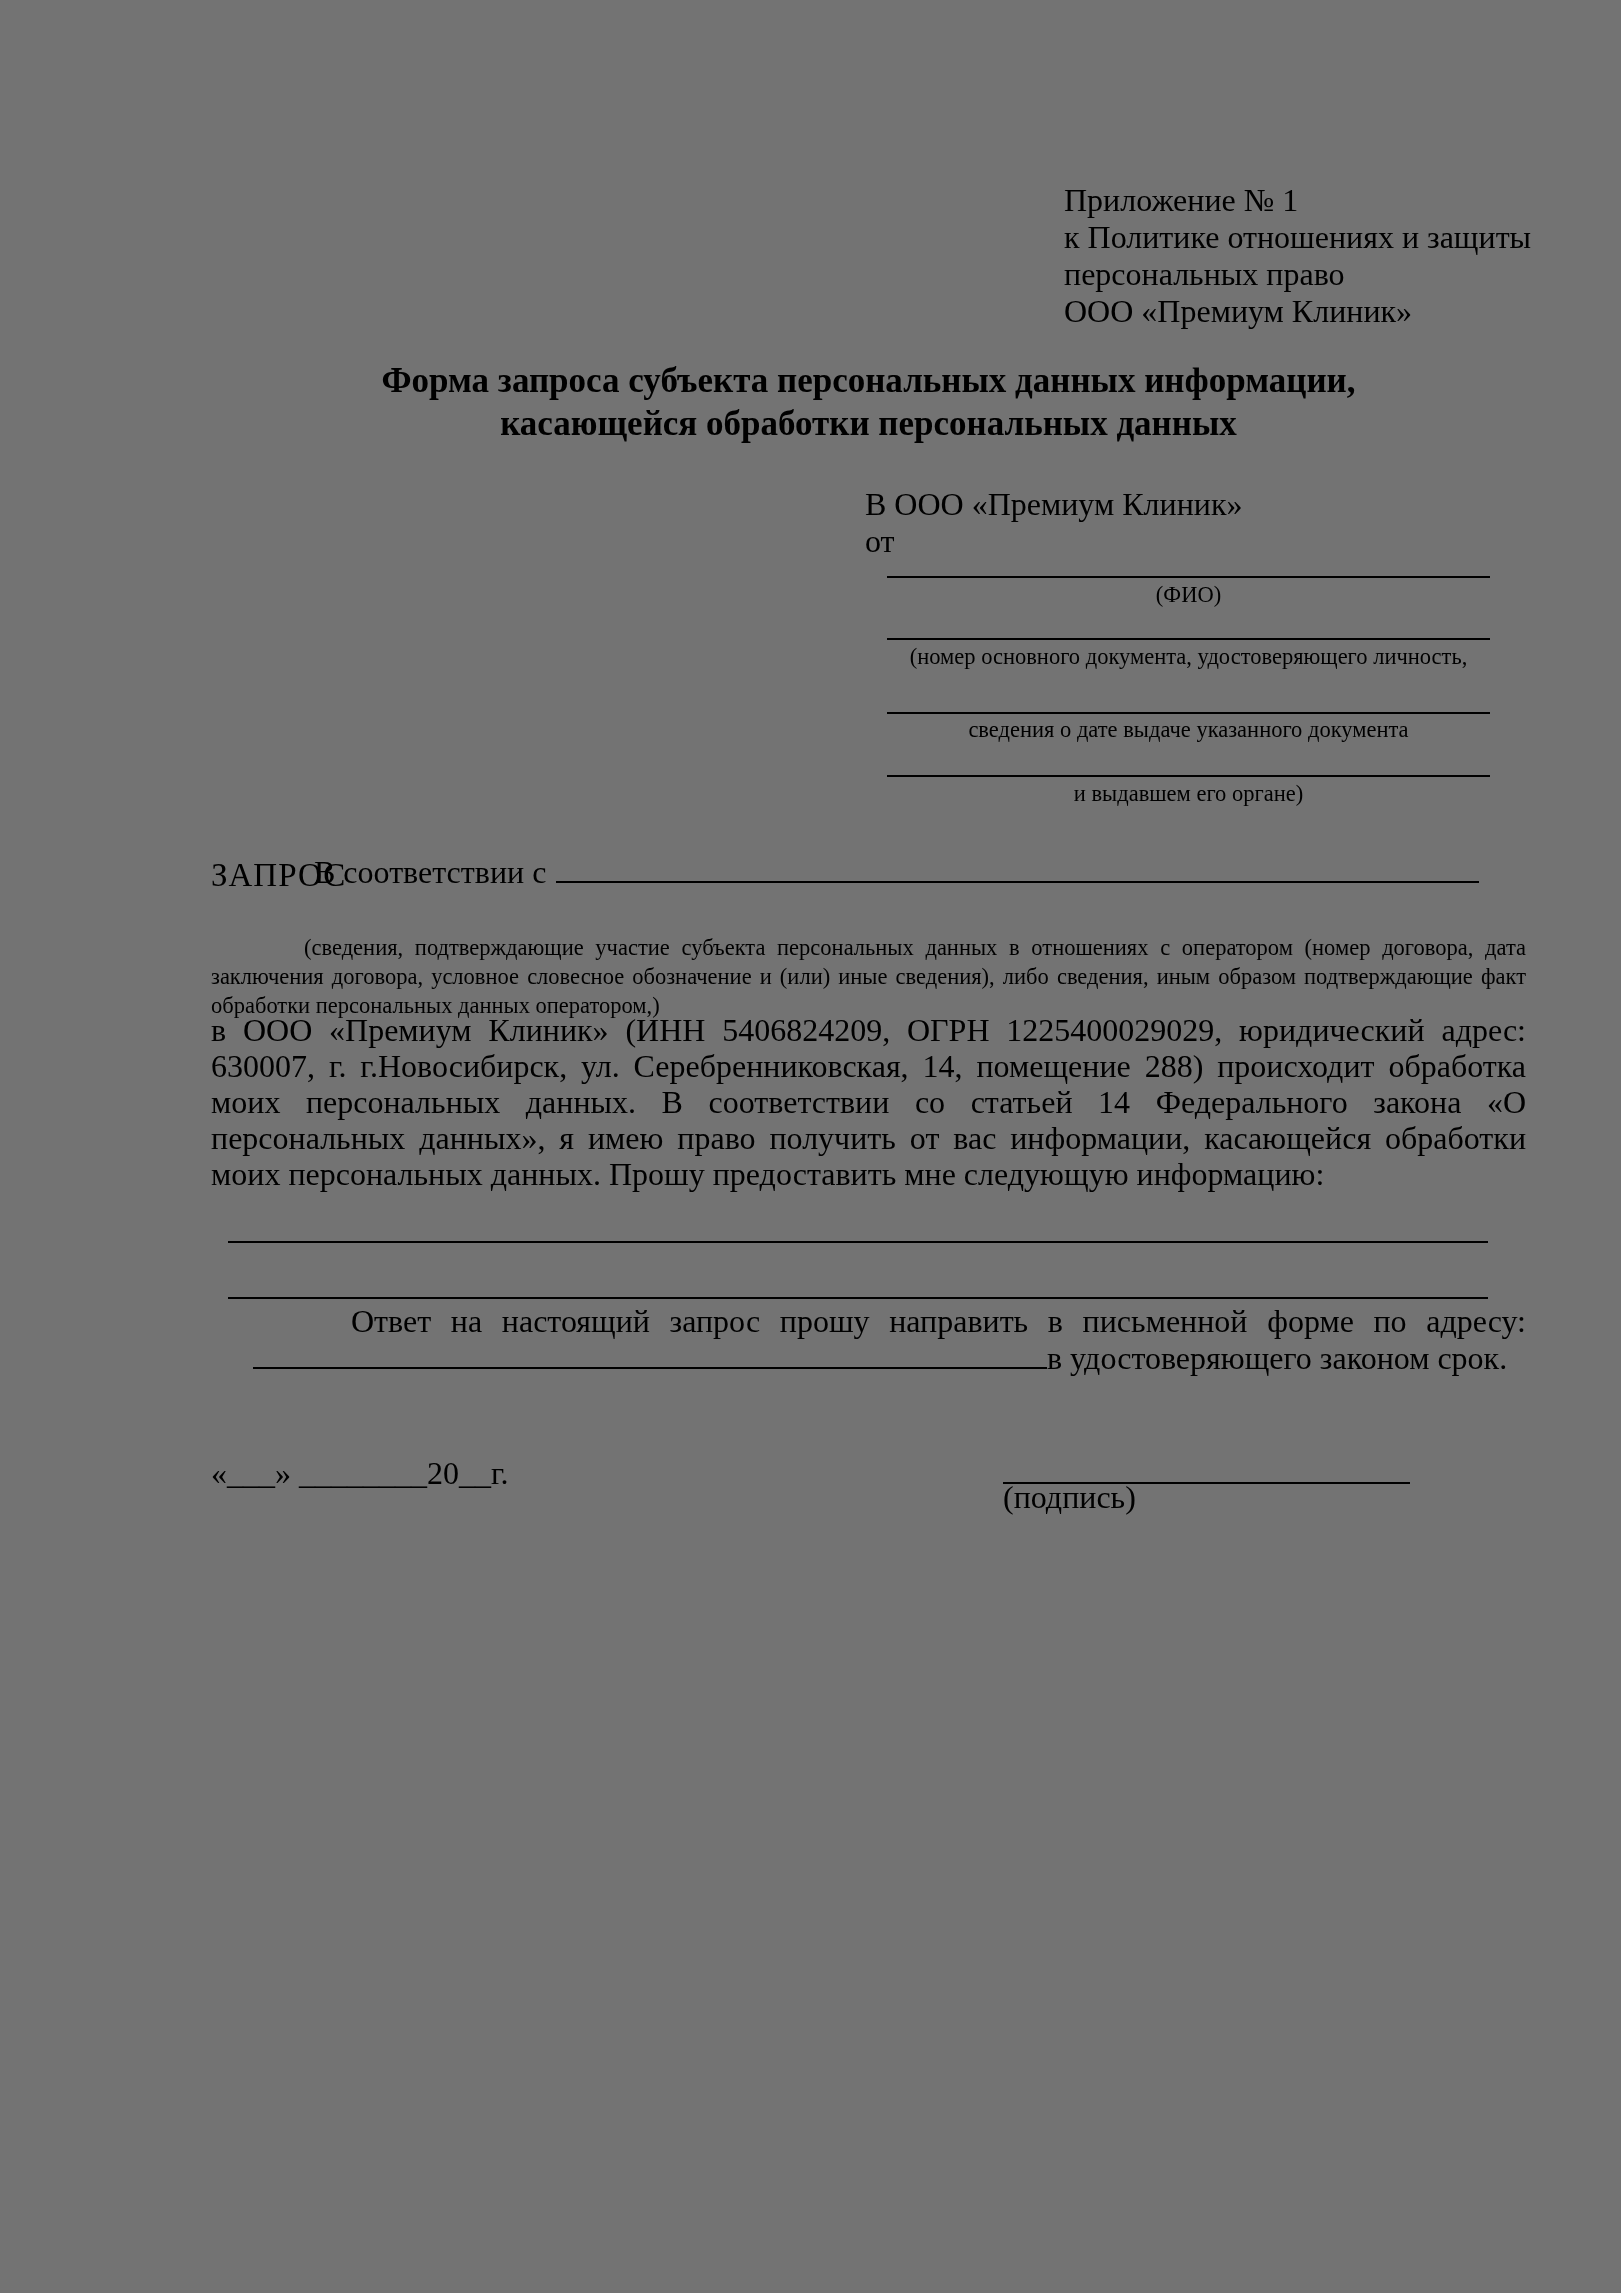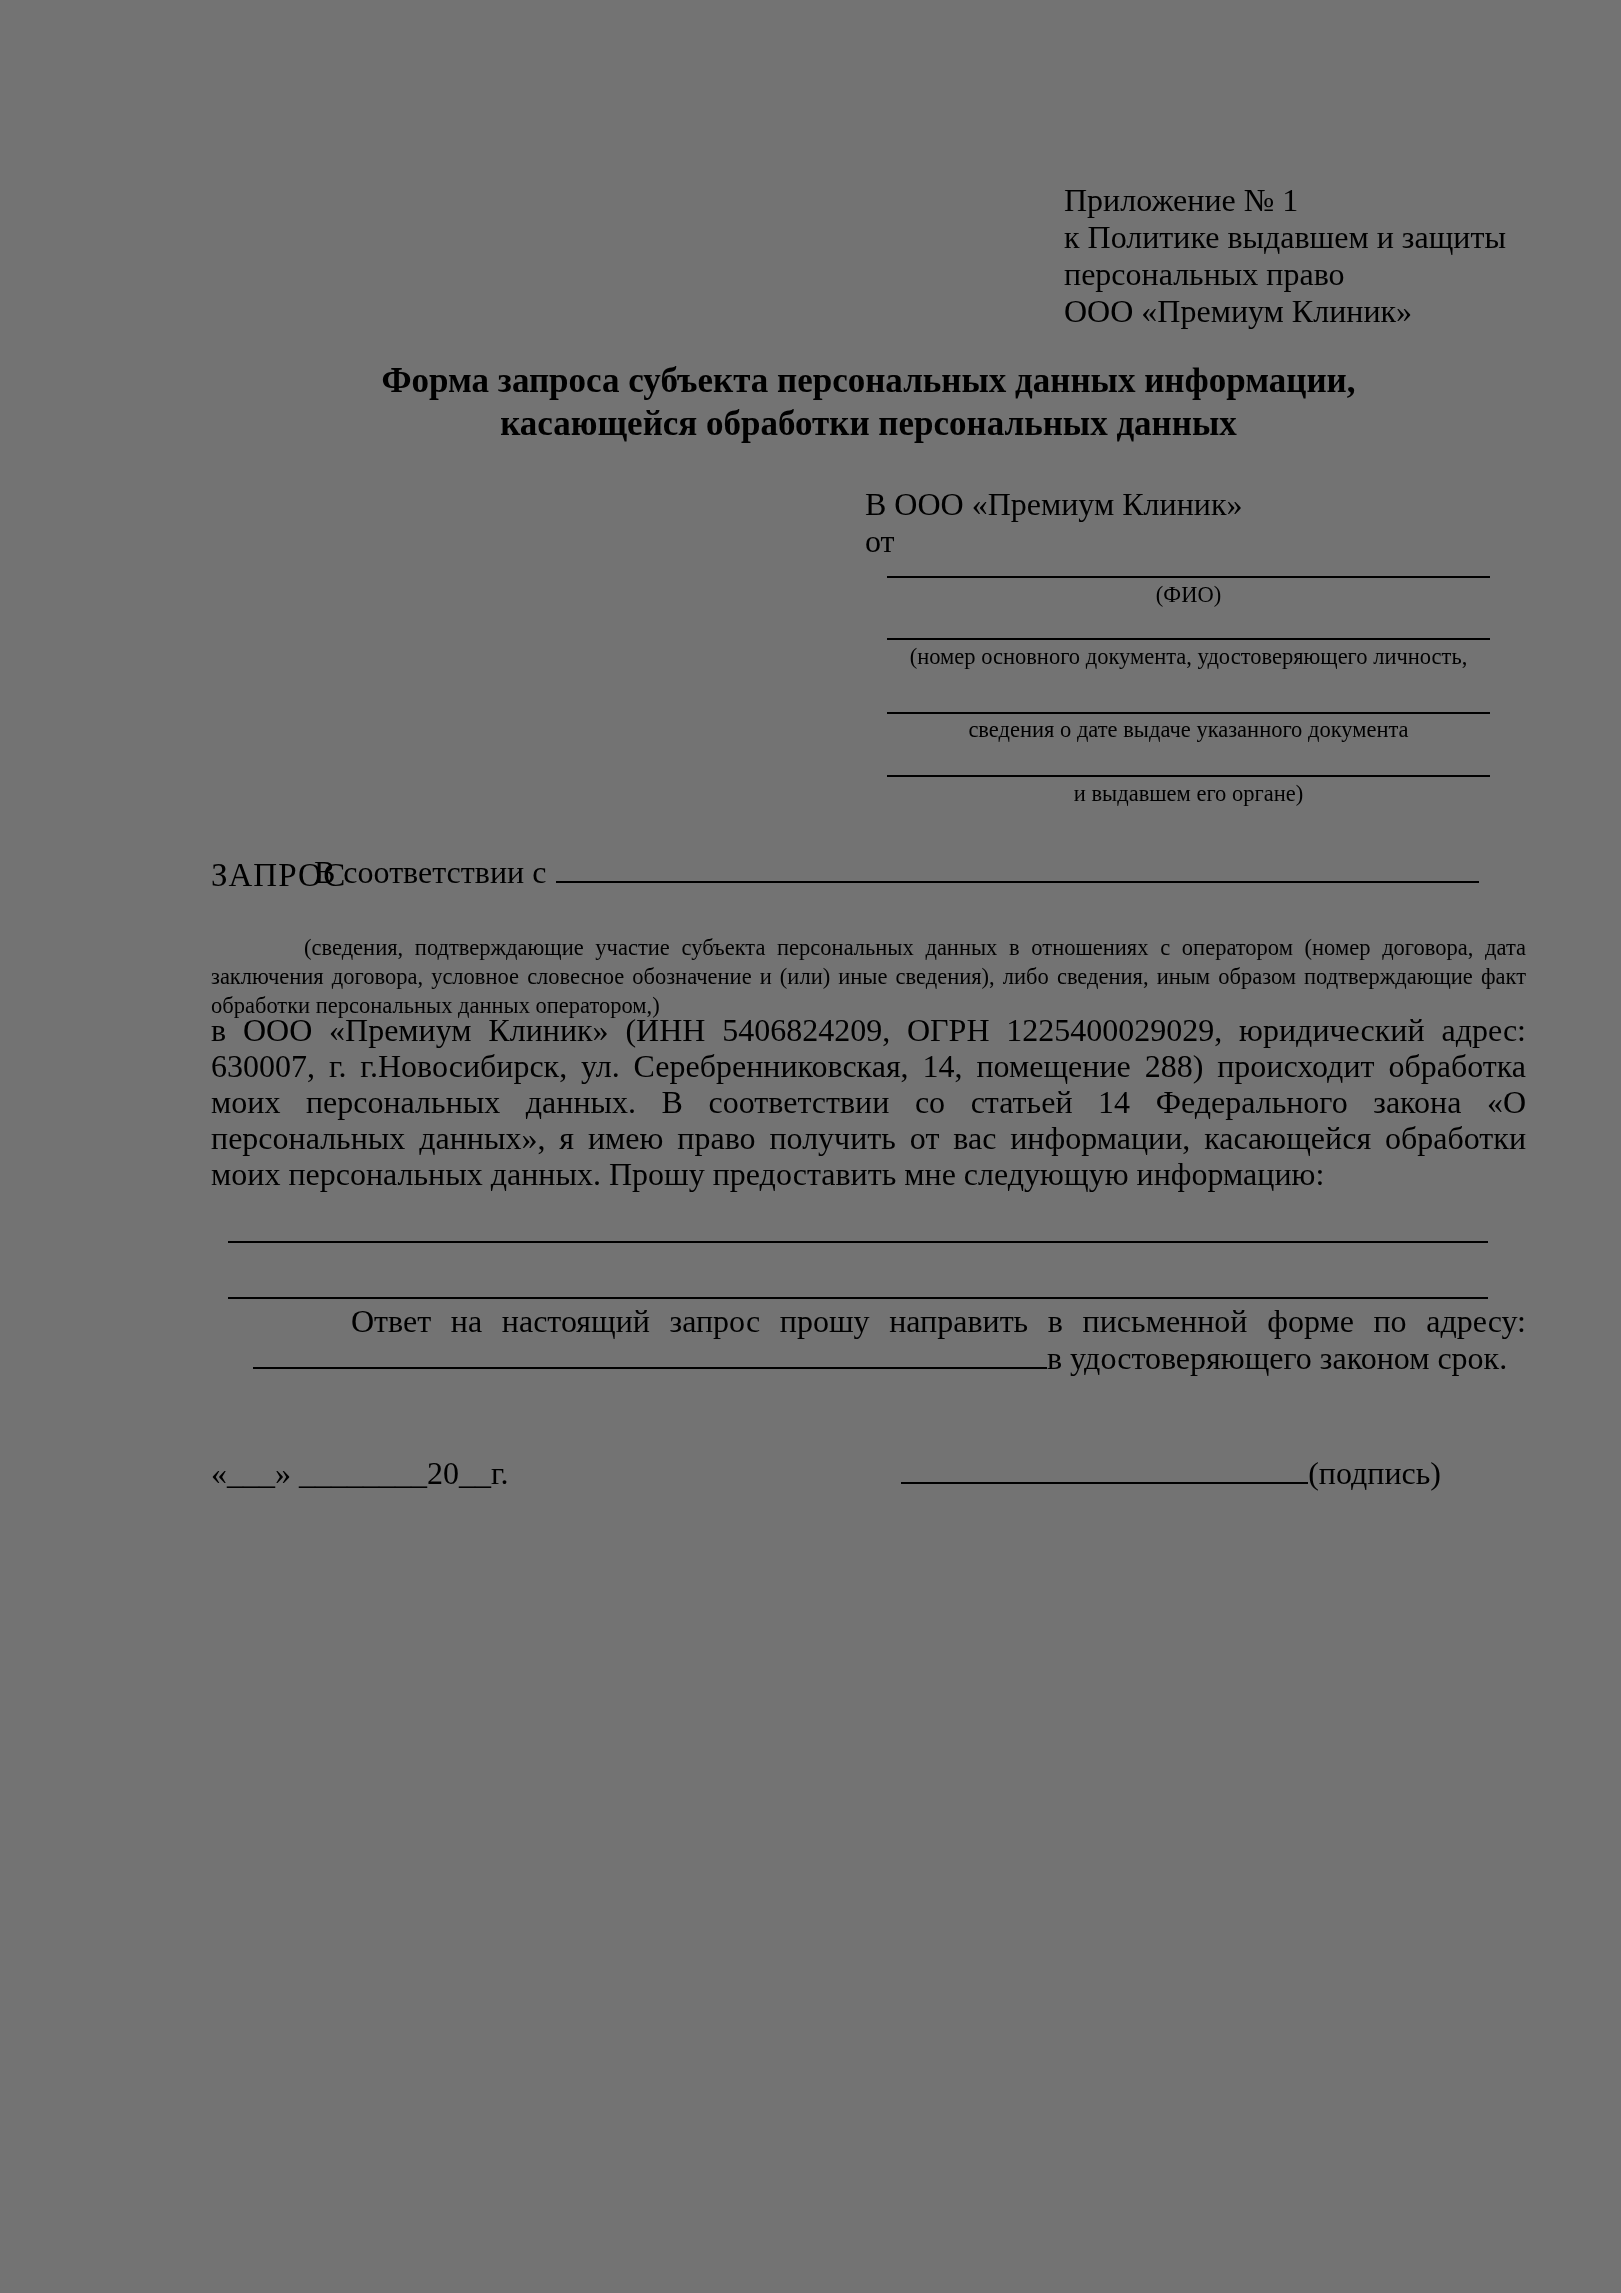--- a/index.html
+++ b/index.html
@@ -103,36 +103,37 @@
     margin-bottom:-4.9px;
   }
 
   .footer-row {
     left:211px; top:1455px; width:1315px;
     display:flex; justify-content:space-between; align-items:baseline;
     font-size:32px; line-height:37px; white-space:nowrap;
   }
   .footer-row .sig-group {
     display:flex; align-items:baseline;
-    margin-right:85px;
+    margin-right:116px;
+    flex-direction:column;
   }
   .footer-row .sig-blank {
     width:407px;
     border-bottom:2.9px solid #000;
     margin-bottom:-4.9px;
   }
 </style>
 </head>
 <body>
 
 <div class="page">
 
   <div class="abs header-block">
     <div>Приложение № 1</div>
-    <div>к Политике выдавшем и защиты</div>
+    <div>к Политике отношениях и защиты</div>
     <div>персональных право</div>
     <div>ООО «Премиум Клиник»</div>
   </div>
 
   <div class="abs form-title">
     <div>Форма запроса субъекта персональных данных информации,</div>
     <div>касающейся обработки персональных данных</div>
   </div>
 
   <div class="abs addressee">

